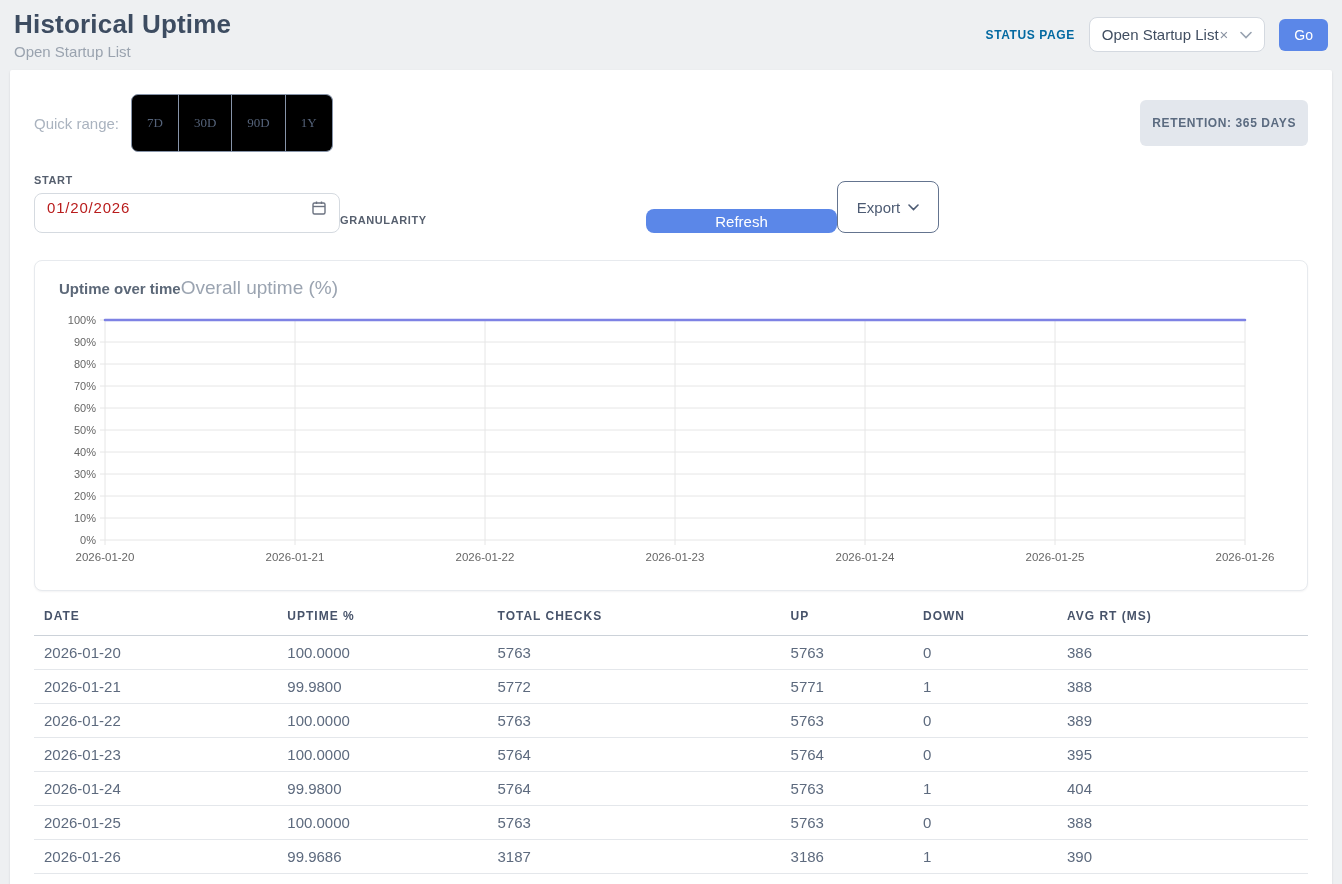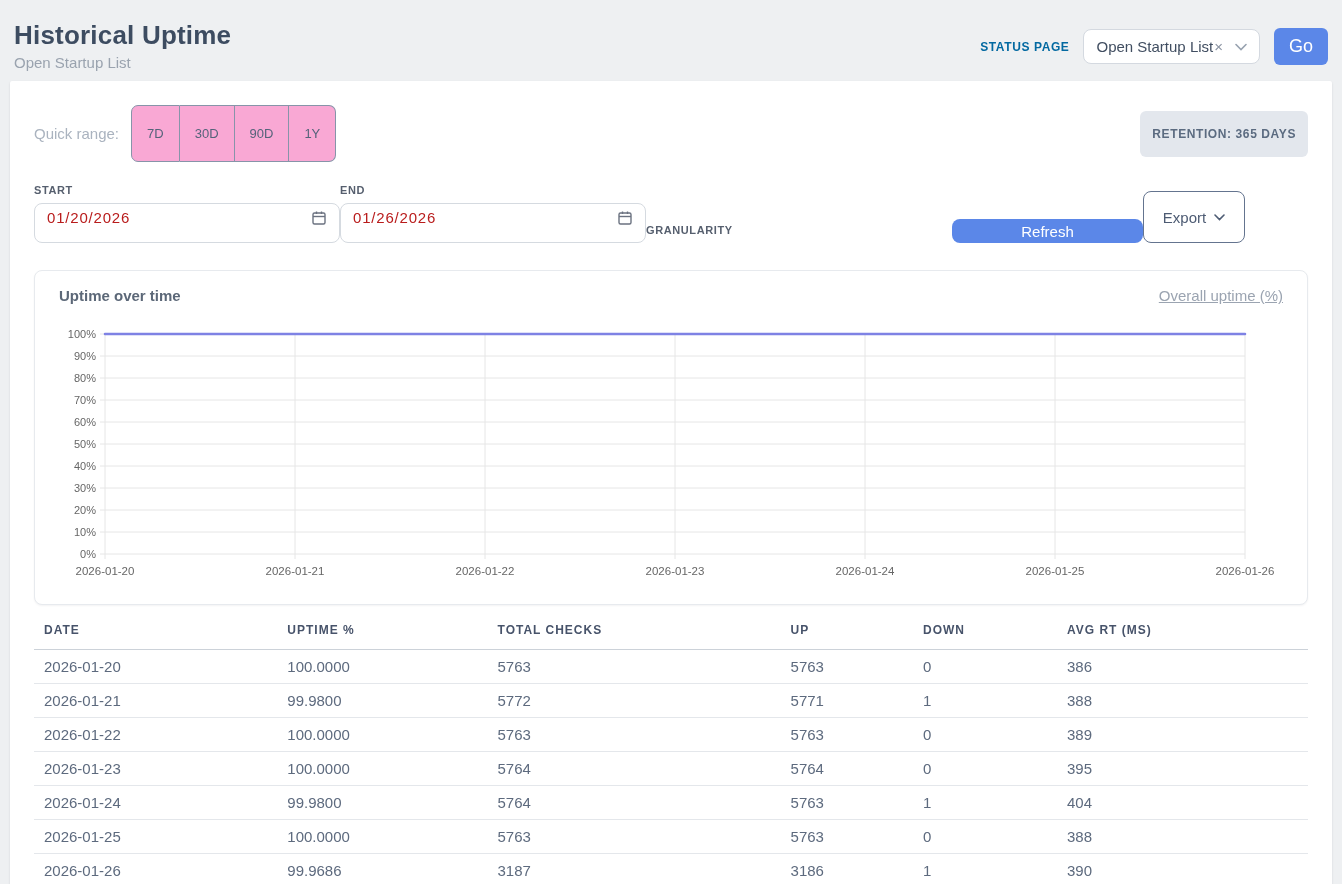--- a/index.html
+++ b/index.html
@@ -5,50 +5,50 @@
   * { margin:0; padding:0; box-sizing:border-box; }
   html,body { width:1342px; height:884px; overflow:hidden; }
   body {
     background:#eef0f2;
     font-family:"Liberation Sans","DejaVu Sans",sans-serif;
     color:#3d4c61;
   }
   .page { padding:0 10px; }
 
   
-  .topbar { display:flex; justify-content:space-between; align-items:flex-start; padding:20px 4px 10px 4px; }
+  .topbar { display:flex; justify-content:space-between; align-items:flex-start; padding:9px 4px 10px 4px; }
   .page-title { font-size:26px; font-weight:600; color:#3d4c61; letter-spacing:.2px; }
   .page-subtitle { font-size:15px; color:#9aa3af; margin-top:3px; }
   .topbar-right { display:flex; align-items:center; gap:14px; margin-top:8px; }
   .statuspage-label { font-size:12px; font-weight:600; letter-spacing:.6px; color:#0369a1; }
   .statuspage-select {
     display:flex; align-items:center; background:#fff; border:1px solid #d4d9e0;
     border-radius:8px; padding:8px 12px; min-width:156px; cursor:pointer;
   }
   .statuspage-select .val { font-size:15px; color:#414e61; }
   .statuspage-select .clear { font-size:15px; color:#8a93a2; margin-left:1px; }
   .statuspage-select .chev { margin-left:12px; display:flex; }
   .btn-go {
     background:#5b87e8; color:#fff; border:none; border-radius:6px;
-    font-size:18px; padding:8px 15px; cursor:pointer; font-family:inherit;
+    font-size:14px; padding:8px 15px; cursor:pointer; font-family:inherit;
   }
 
   
   .main-card {
     background:#fff; border-radius:2px; padding:24px;
     box-shadow:0 1px 2px rgba(16,24,40,.05), 0 1px 3px rgba(16,24,40,.07);
   }
 
   .row1 { display:flex; align-items:center; margin-bottom:22px; }
   .quick-range-label { font-size:15px; color:#aab3bf; margin-right:12px; }
   .segmented { display:flex; }
   .seg-btn {
-    background:#f9a8d4; border:1px solid #8794a9; border-left:none;
+    background:#000000; border:1px solid #8794a9; border-left:none;
     font-size:13px; font-weight:500; color:#55637a; padding:20px 15px;
-    cursor:pointer; font-family:Liberation Sans, sans-serif;
+    cursor:pointer; font-family:Liberation Serif, serif;
   }
   .seg-btn:first-child { border-left:1px solid #8794a9; border-radius:7px 0 0 7px; }
   .seg-btn:last-child { border-radius:0 7px 7px 0; }
   .retention-badge {
     margin-left:auto; background:#e3e7ed; color:#5b6b80; font-size:12px;
     font-weight:700; letter-spacing:.6px; padding:16px 12px; border-radius:6px;
   }
 
   .row2 { display:flex; align-items:flex-end; }
   .field { display:flex; flex-direction:column; width:306px; }
@@ -69,23 +69,23 @@
     width:102px; height:52px; background:#fff; color:#4d5b73; border:1px solid #64748f;
     border-radius:8px; font-size:15px; cursor:pointer; font-family:inherit;
     display:flex; align-items:center; justify-content:center; gap:8px;
   }
 
   
   .chart-card {
     margin-top:27px; background:#fff; border:1px solid #e7eaee; border-radius:8px;
     box-shadow:0 1px 2px rgba(16,24,40,.05); padding:16px 24px 18px 24px;
   }
-  .chart-head { display:flex; justify-content:space-between; align-items:center; margin-bottom:20px; }
+  .chart-head { display:flex; justify-content:flex-start; align-items:center; margin-bottom:11px; }
   .chart-title { font-size:15px; font-weight:700; color:#5c6878; }
-  .chart-legend { font-size:15px; color:#9ba4b1;text-decoration:underline; }
+  .chart-legend { font-size:19px; color:#9ba4b1; }
   .chart-area svg { display:block; }
 
   
   table { width:100%; border-collapse:collapse; margin-top:12px; }
   thead th {
     text-align:left; font-size:12px; font-weight:700; letter-spacing:1px;
     color:#47536a; padding:6px 10px 12px 10px; border-bottom:1px solid #ccd2d9;
   }
   tbody td {
     font-size:15px; color:#5d6a7e; padding:8px 10px; border-bottom:1px solid #e4e7eb;
@@ -128,34 +128,20 @@
           <button class="seg-btn">1Y</button>
         </div>
       <span class="retention-badge">RETENTION: 365 DAYS</span>
     </div>
 
     <div class="row2">
       <div class="field">
         <span class="field-label">START</span>
         <div class="input-box">
           <span class="val">01/20/2026</span>
-          <span class="icon">
-            <svg width="16" height="16" viewBox="0 0 16 16">
-                <rect x="2" y="3" width="12" height="11" rx="1.5" fill="none" stroke="#6b7280" stroke-width="1.4"></rect>
-                <line x1="2" y1="6.5" x2="14" y2="6.5" stroke="#6b7280" stroke-width="1.4"></line>
-                <line x1="5.5" y1="1.5" x2="5.5" y2="4" stroke="#6b7280" stroke-width="1.4"></line>
-                <line x1="10.5" y1="1.5" x2="10.5" y2="4" stroke="#6b7280" stroke-width="1.4"></line>
-              </svg>
-          </span>
-        </div>
-      </div>
-      <div class="field">
-        <span class="field-label">END</span>
-        <div class="input-box">
-          <span class="val">01/26/2026</span>
           <span class="icon">
             <svg width="16" height="16" viewBox="0 0 16 16">
                 <rect x="2" y="3" width="12" height="11" rx="1.5" fill="none" stroke="#6b7280" stroke-width="1.4"></rect>
                 <line x1="2" y1="6.5" x2="14" y2="6.5" stroke="#6b7280" stroke-width="1.4"></line>
                 <line x1="5.5" y1="1.5" x2="5.5" y2="4" stroke="#6b7280" stroke-width="1.4"></line>
                 <line x1="10.5" y1="1.5" x2="10.5" y2="4" stroke="#6b7280" stroke-width="1.4"></line>
               </svg>
           </span>
         </div>
       </div>

